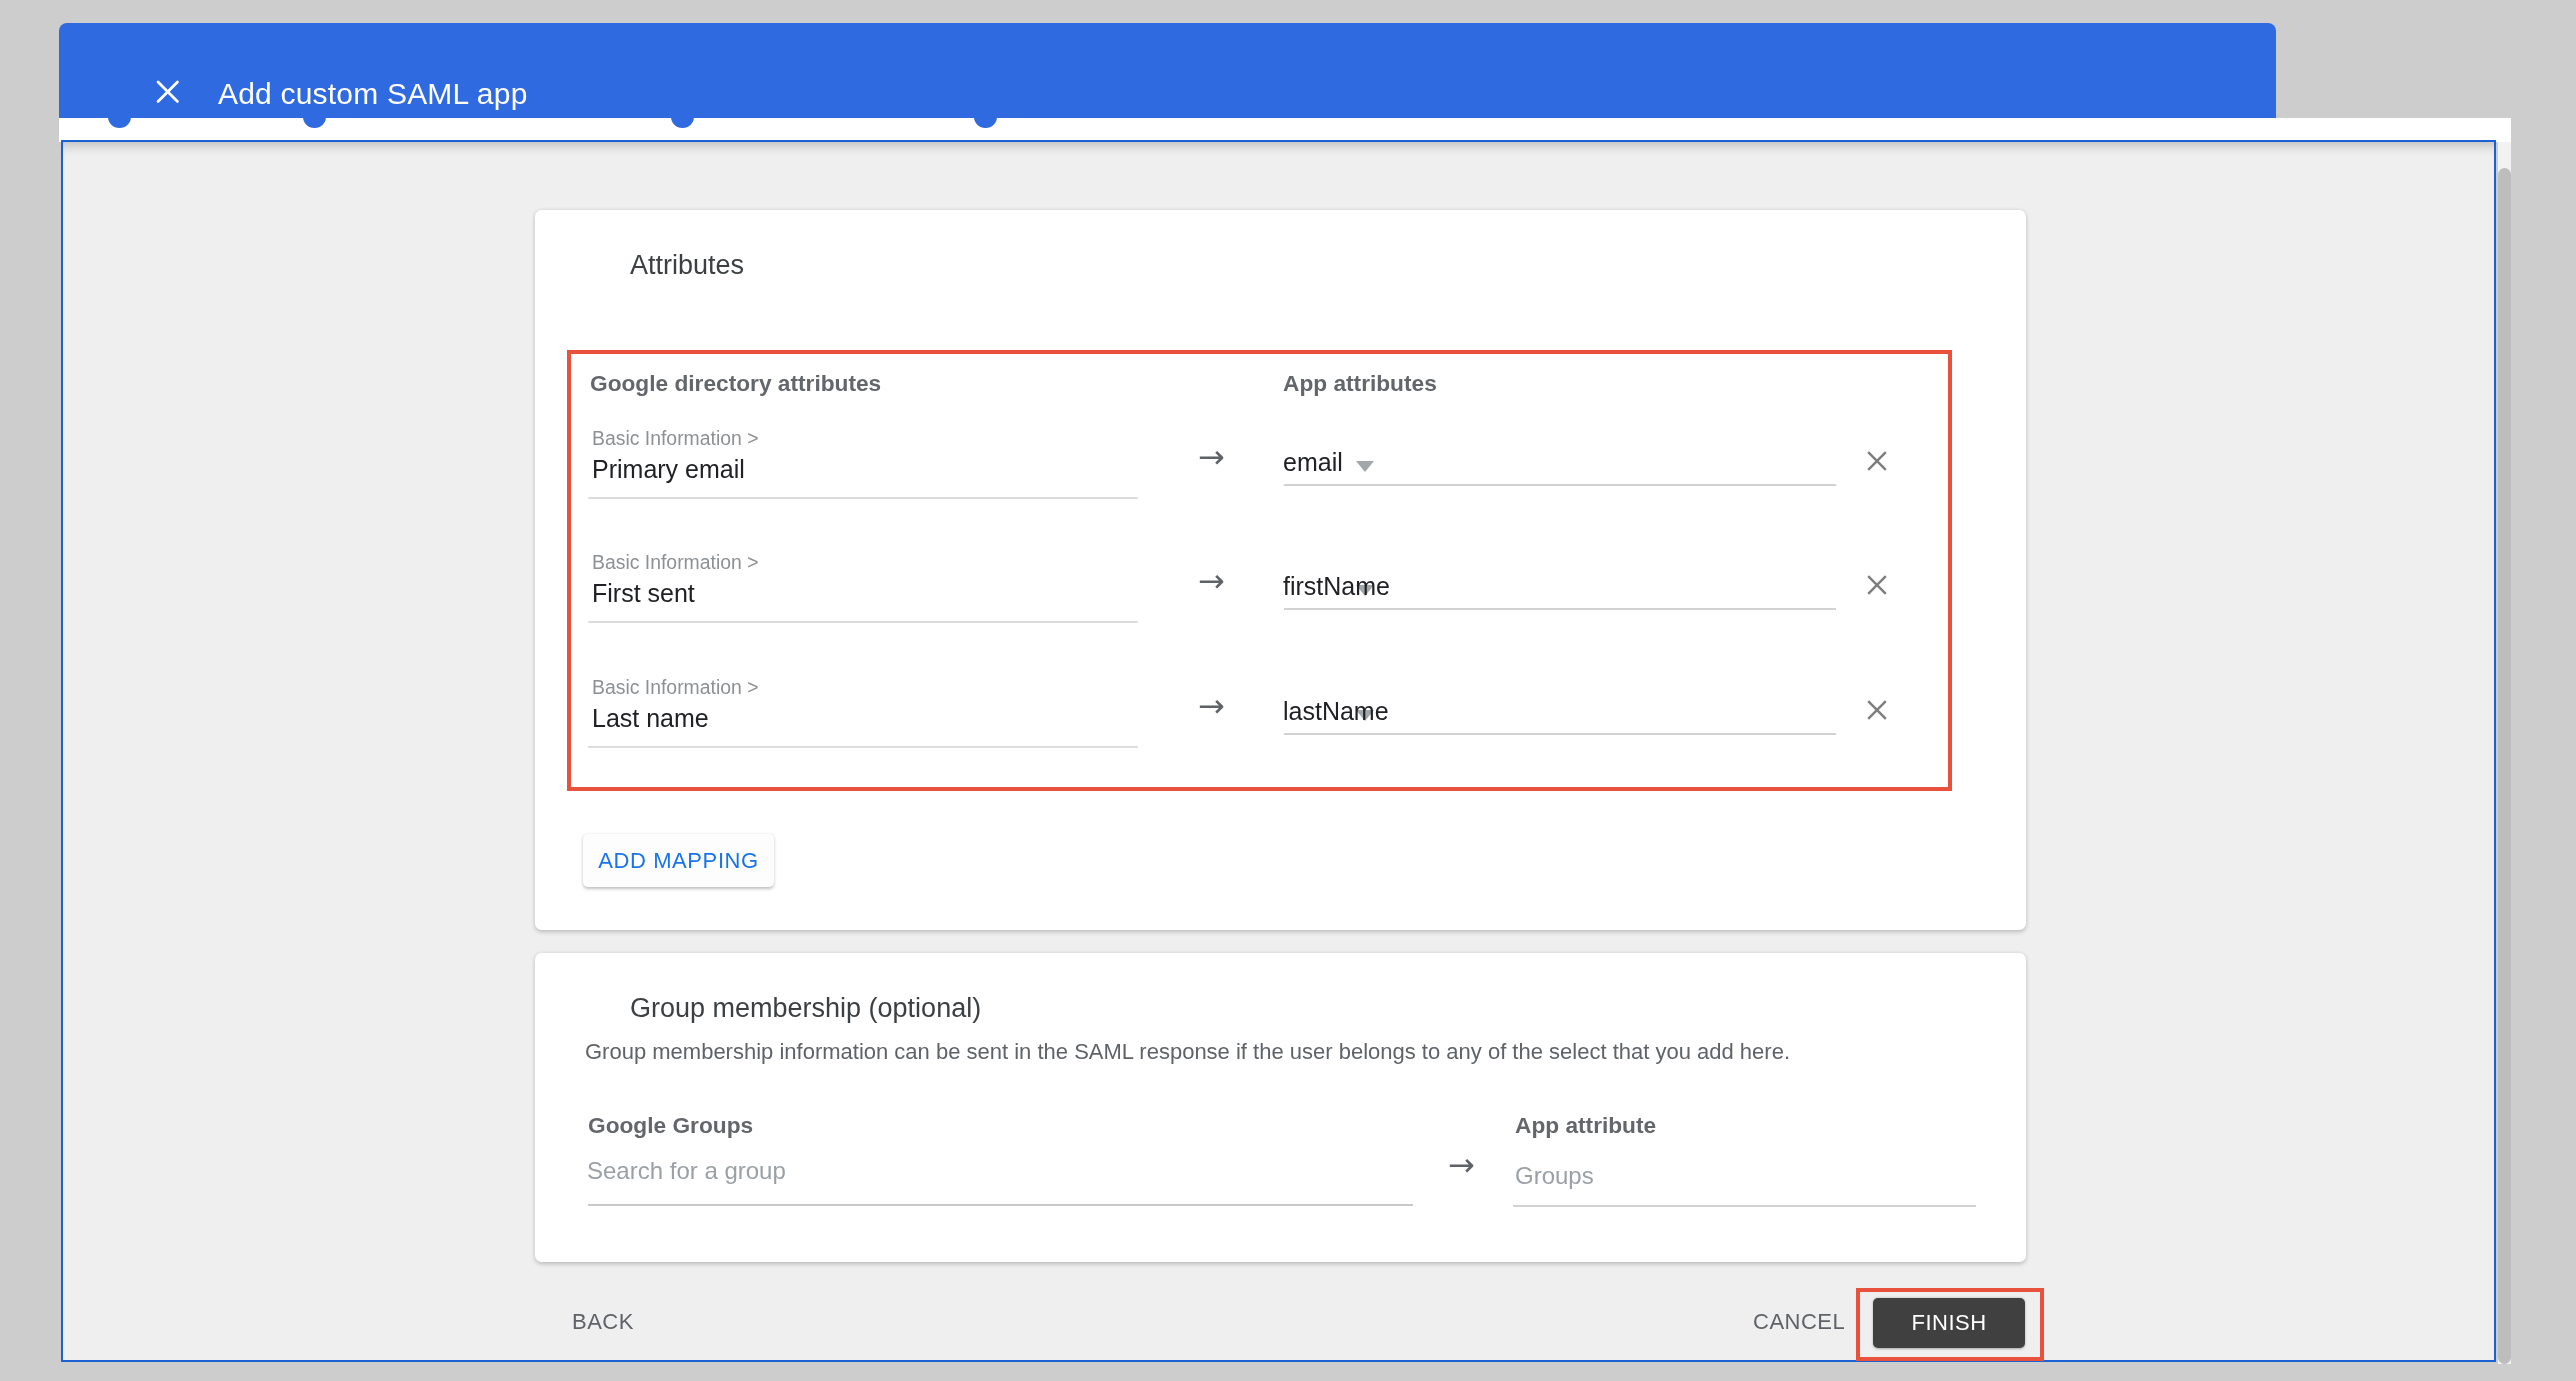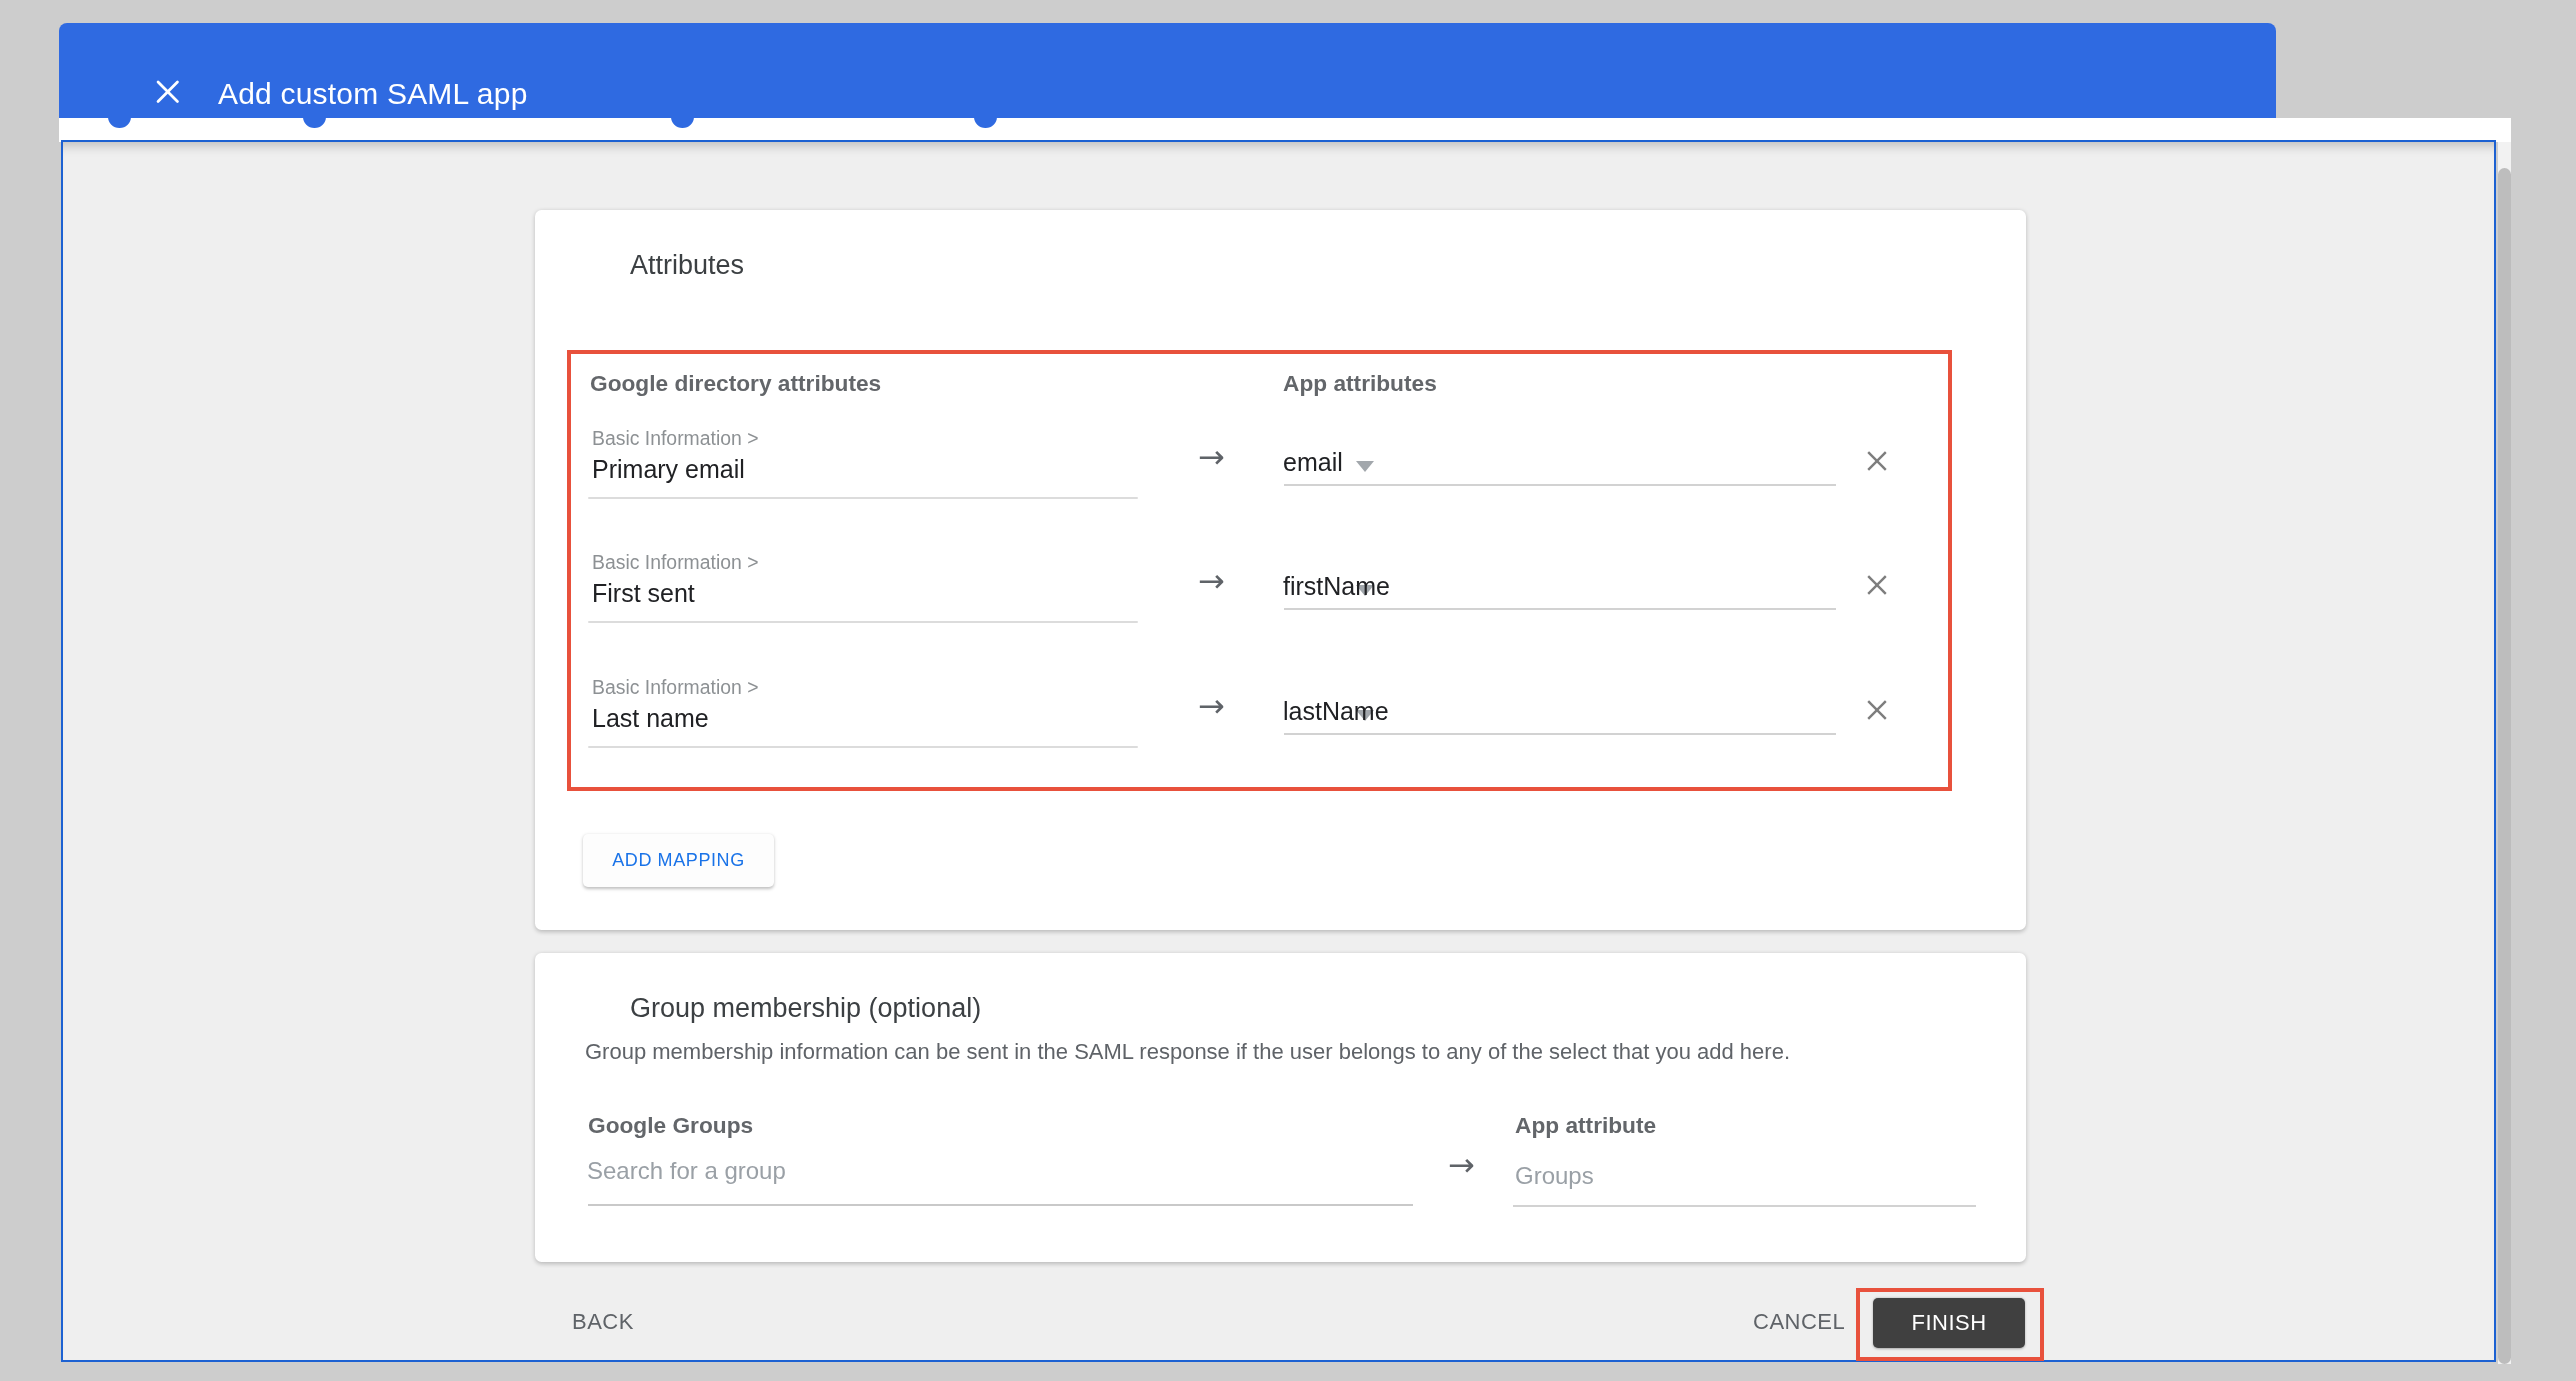--- a/index.html
+++ b/index.html
@@ -57,21 +57,21 @@
   .caret { position:absolute; left:821px; top:34px; width:0; height:0;
            border-left:9.7px solid transparent; border-right:9.7px solid transparent; border-top:11.3px solid #a2a7ac; }
   .map-arrow { position:absolute; left:663px; top:11.3px; font-size:32px; color:#5f6368; font-family:"DejaVu Sans",sans-serif; }
   .map-input { position:absolute; left:748px; top:21px; width:453px; font-size:25px; color:#202124;
                border:none; outline:none; background:transparent; font-family:inherit; }
   .r-underline { position:absolute; left:749px; top:57px; width:552px; height:1.6px; background:#d2d2d2; }
   .x-btn { position:absolute; left:1330px; top:22px; width:24px; height:24px; cursor:pointer; }
   .add-mapping {
     position:absolute; left:48px; top:624px; width:191px; height:53px;
     background:#fdfdfd; border:none; border-radius:4.9px; box-shadow:0 1.6px 3.2px rgba(0,0,0,0.25);
-    font-size:18px; font-weight:500; letter-spacing:0.6px; color:#1a73e8; cursor:pointer;
+    font-size:22px; font-weight:500; letter-spacing:0.6px; color:#1a73e8; cursor:pointer;
     font-family:inherit;
   }
   
   .grp-label { position:absolute; top:159px; font-size:22.7px; font-weight:700; color:#63666a; white-space:nowrap; }
   .grp-label.left { left:53px; }
   .grp-label.right { left:980px; }
   .grp-input { position:absolute; border:none; outline:none; background:transparent; font-size:24px; color:#202124; font-family:inherit; }
   .grp-input::placeholder { color:#9aa0a6; opacity:1; }
   .search-input { left:52px; top:204px; width:825px; }
   .groups-input { left:980px; top:209px; width:453px; }

